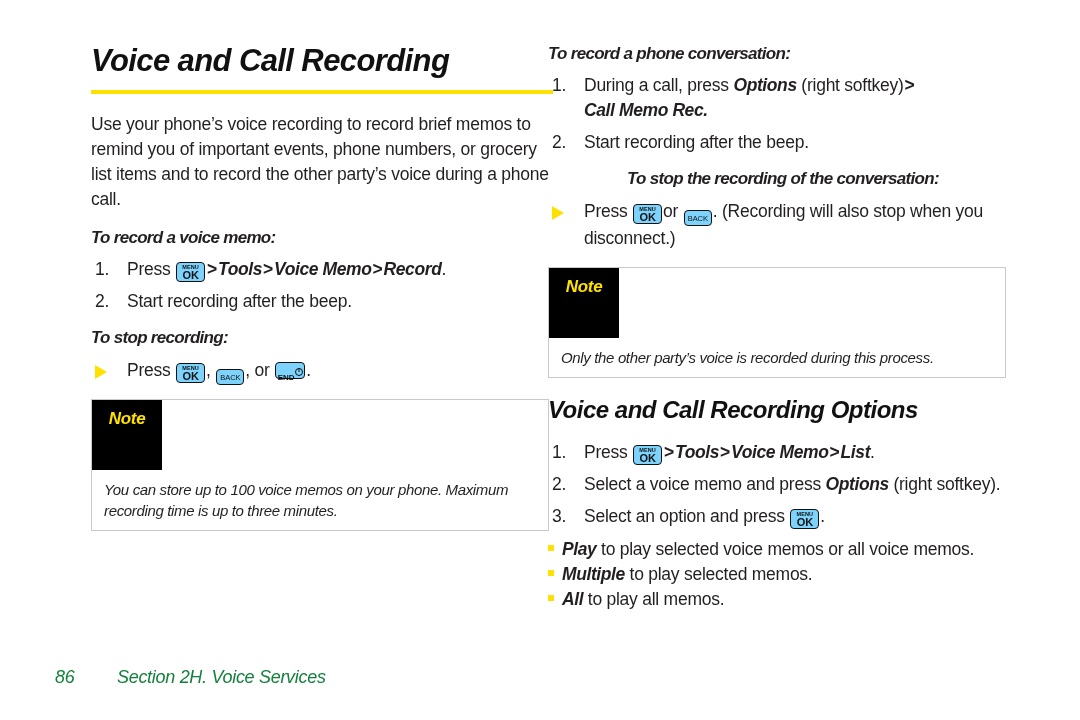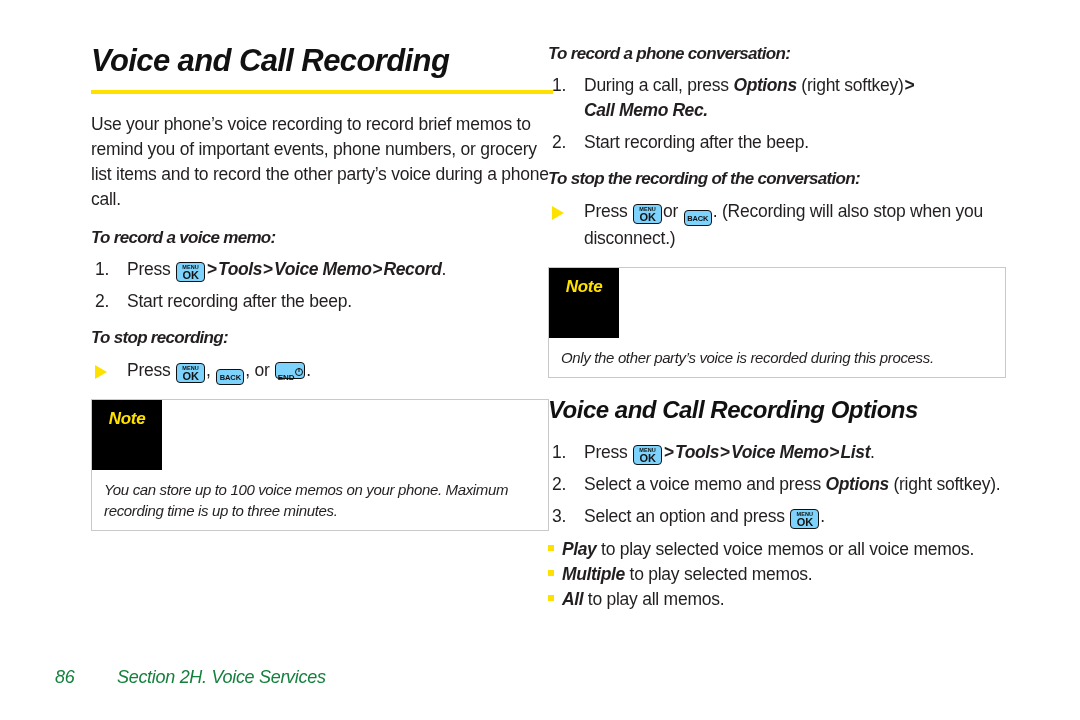--- a/index.html
+++ b/index.html
@@ -192,21 +192,21 @@
     letter-spacing: -0.2px;
   }
   .key-back {
     width: 28px;
     height: 16px;
     padding-top: 3.5px;
   }
   .key-back .k-main {
     display: block;
     font-size: 7.5px;
-    font-weight: bold;
+    font-weight: normal;
     line-height: 8px;
     letter-spacing: -0.1px;
     text-align: center;
   }
   .key-end {
     width: 30px;
     height: 17px;
     padding-top: 3px;
   }
   .key-end .k-main {
@@ -336,21 +336,21 @@
         <span class="num">1.</span><span>During a call, press</span>
         <span class="bi">Options</span>
         <span>(right softkey)</span><span class="arrow">&gt;</span><br>
         <span class="bi">Call Memo Rec.</span>
       </li>
       <li>
         <span class="num">2.</span><span>Start recording after the beep.</span>
       </li>
     </ol>
 
-    <h2 class="subhead" style="margin-top:14px;">To stop the recording of the conversation:</h2>
+    <h2 class="subhead" style="margin-top:14px;text-align:center;">To stop the recording of the conversation:</h2>
 
     <ul class="tri">
       <li>
         <span class="tri-bullet"></span><span>Press</span>
         <span class="key key-ok"><span class="k-top">MENU</span><span class="k-main">OK</span></span><span>or</span>
         <span class="key key-back"><span class="k-main">BACK</span></span><span>. (Recording will also stop when you disconnect.)</span>
       </li>
     </ul>
 
     <div class="note" style="margin-top:16px;">

